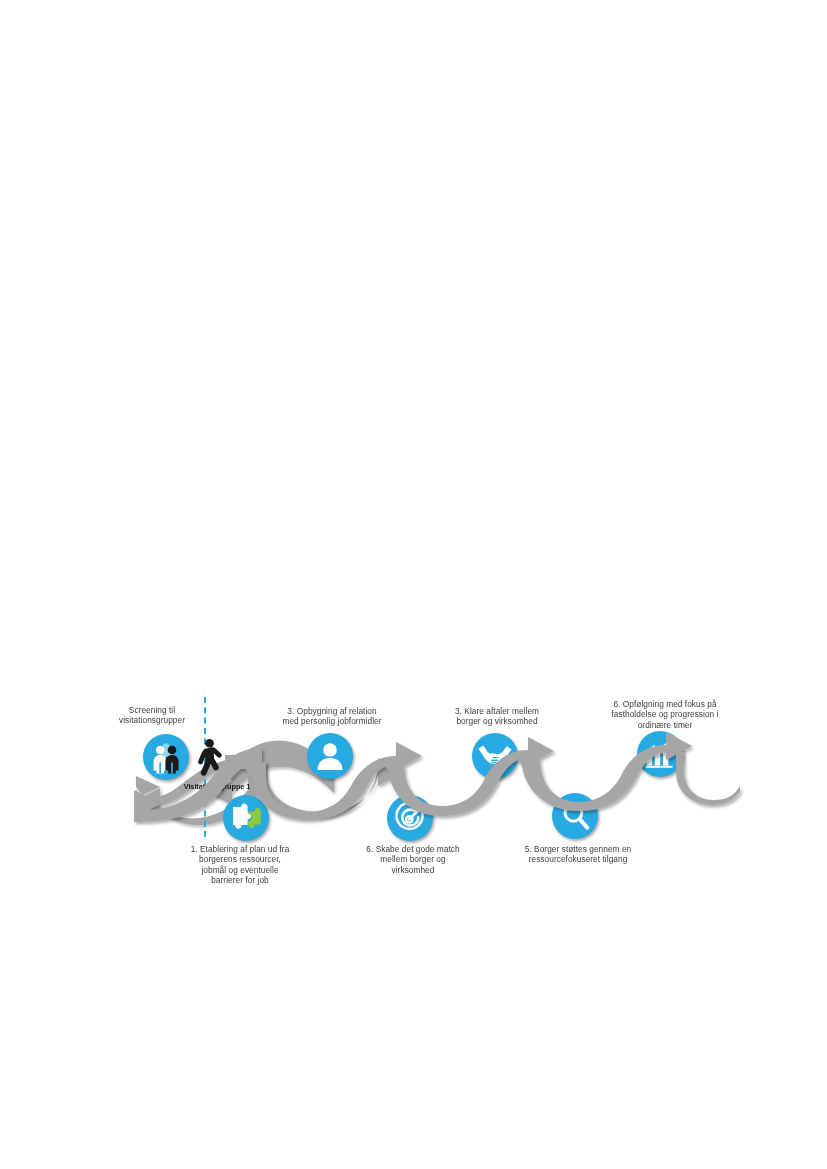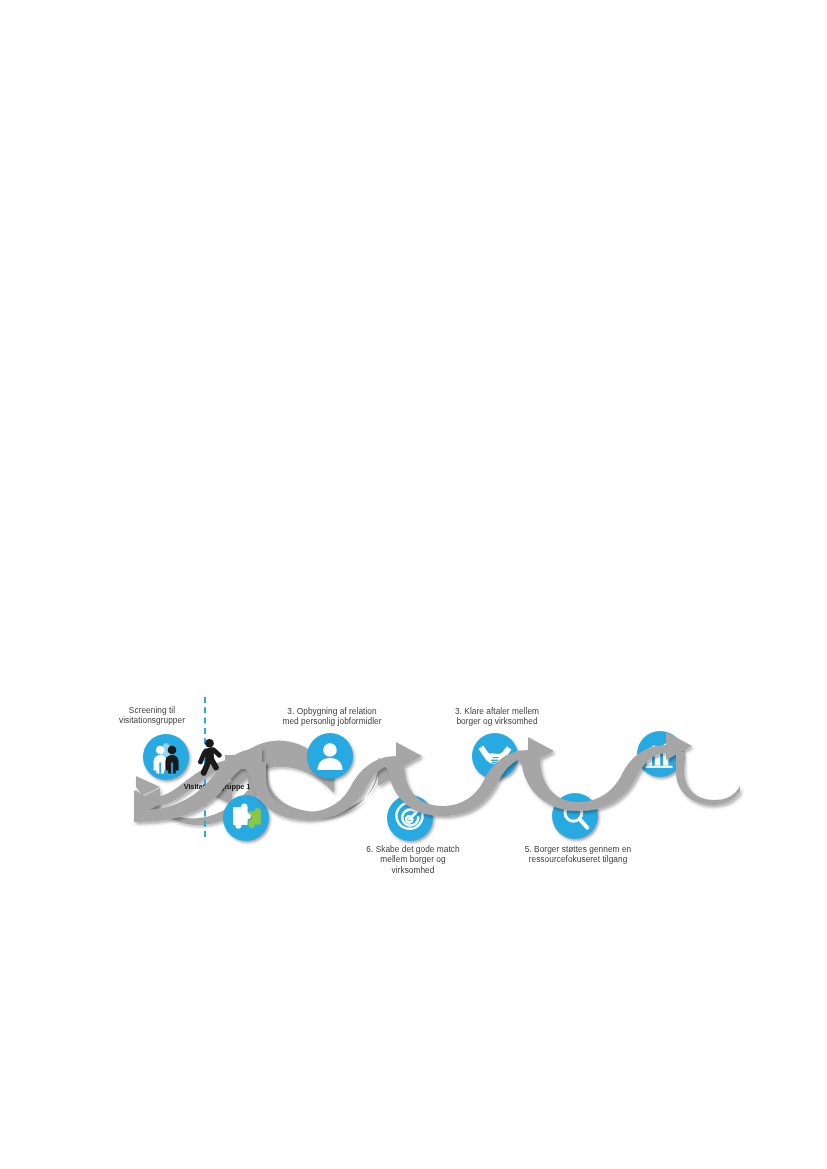--- a/index.html
+++ b/index.html
@@ -243,20 +243,24 @@
                L17.6,9.6 C19.8,9.6 21.1,11.1 21.1,12.9 C21.1,14.8 19.8,16.2 17.6,16.2
                L17.6,22 L11.6,22 C11.6,24.4 10.2,25.7 8.4,25.7 C6.6,25.7 5.2,24.4 5.2,22
                L3,22 Z" fill="#ffffff"></path>
 
       <path d="M18.6,8.6 L24.4,8.6 C24.4,6.3 25.8,5.0 27.6,5.0 C29.4,5.0 30.8,6.3 30.8,8.6
                L30.8,14.2 L30.8,14.2 L30.8,21.6 L24.8,21.6 C24.8,23.9 23.4,25.2 21.6,25.2
                C19.8,25.2 18.4,23.9 18.4,21.6 L18.4,17.6 C20.5,17.6 21.9,16.2 21.9,14.4
                C21.9,12.5 20.5,11.1 18.4,11.1 Z" fill="#8dc63f"></path>
     </svg>
   </div>
+  <div class="label" style="left:173px; top:844px; width:134px;">1. Etablering af plan ud fra
+borgerens ressourcer,
+jobmål og eventuelle
+barrierer for job</div>
 
   <div class="node" style="left:307px; top:733px;">
     <svg width="30" height="30" viewBox="0 0 30 30" xmlns="http://www.w3.org/2000/svg">
       <circle cx="15" cy="9" r="6.8" fill="#ffffff"></circle>
       <path d="M2.5,29 C2.5,21.2 8.0,17.0 15,17.0 C22.0,17.0 27.5,21.2 27.5,29 Z" fill="#ffffff"></path>
     </svg>
   </div>
   <div class="label" style="left:262px; top:706px; width:140px;">3. Opbygning af relation
 med personlig jobformidler</div>
 
@@ -314,14 +318,17 @@
       <g fill="#ffffff">
         <rect x="1.6" y="16.6" width="5.4" height="9.0"></rect>
         <rect x="9.8" y="12.4" width="5.4" height="13.2"></rect>
         <rect x="18.0" y="8.0" width="5.4" height="17.6"></rect>
         <rect x="0.5" y="25.8" width="27" height="2.0"></rect>
       </g>
       <path d="M2.0,11.0 L9.0,6.2 L14.4,9.0 L24.8,1.4" fill="none" stroke="#ffffff" stroke-width="1.9" stroke-linecap="round" stroke-linejoin="round"></path>
       <path d="M20.6,0.8 L26.6,0.4 L26.0,5.8 Z" fill="#ffffff"></path>
     </svg>
   </div>
+  <div class="label" style="left:591px; top:699px; width:148px;">6. Opfølgning med fokus på
+fastholdelse og progression i
+ordinære timer</div>
 
 </div>
 
 </body></html>

